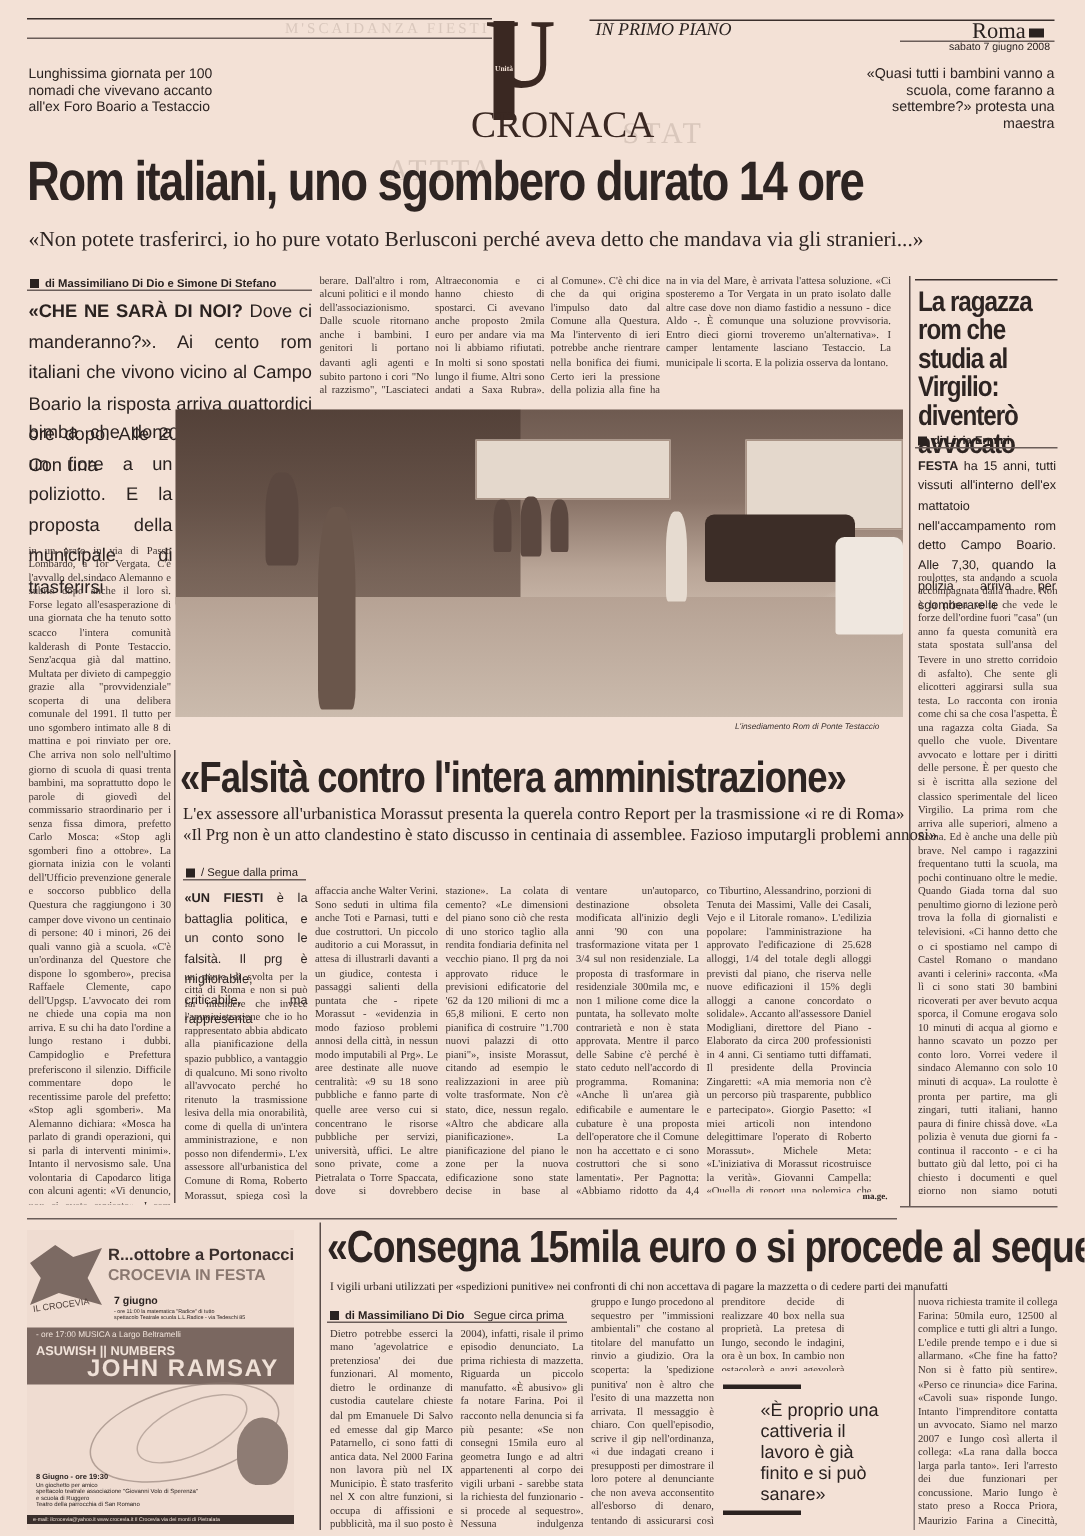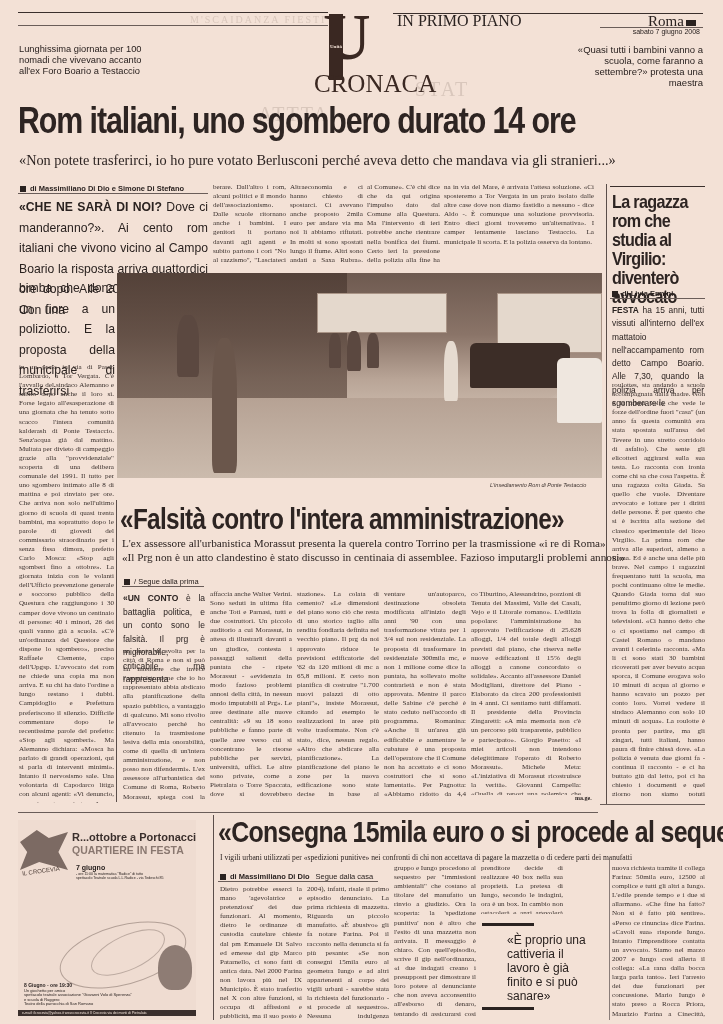--- a/index.html
+++ b/index.html
@@ -17,21 +17,21 @@
   
   .logo-u {
     position: absolute; left: 323px; top: 4px;
     font-family: "Liberation Serif", serif; font-weight: bold;
     font-size: 66px; line-height: 66px; color: #3a2822;
     letter-spacing: -4px;
   }
   .logo-u .tiny { position:absolute; left: 6px; top: 10px; font-size: 5px; background:#3a2822; color:#f3e1d6; padding:0 1px; letter-spacing:0; }
   .cronaca { position:absolute; left: 314px; top: 70px; font-size: 25px; color:#3a2822; letter-spacing: 0px; }
   .ghost { position:absolute; color:#d9c7bc; font-size: 20px; letter-spacing: 2px; }
-  .in-primo { position:absolute; left: 397px; top: 12px; font-size: 16px; color:#2a2220; }
+  .in-primo { position:absolute; left: 397px; top: 12px; font-size: 12px; color:#2a2220;font-style:italic; }
   .roma { position:absolute; left: 648px; top: 13px; font-size: 15px; color:#2a2220; }
   .roma b { display:inline-block; width:10px; height:6px; background:#2a2220; margin-left:2px; vertical-align: middle; }
   .date { position:absolute; right: 23px; top: 28px; font-family: "Liberation Sans", sans-serif; font-size: 7px; }
   .sidequote { position:absolute; font-family: "Liberation Sans", sans-serif; font-size: 9.5px; line-height: 11px; color:#2a2220; }
 
   .headline {
     position:absolute; left: 18px; top: 100px;
     font-family: "Liberation Sans", sans-serif; font-weight: bold;
     font-size: 37px; color:#2d2422; letter-spacing: -1.3px;
     transform: scaleX(0.82); transform-origin: left top; white-space: nowrap;
@@ -170,66 +170,71 @@
 </div>
 <div class="rule" style="left:610px; top:298px; width:95px; background:#6a5d59;"></div>
 <div class="lead" style="left:612px; top:304px; width:92px; font-size:8.4px; line-height:13.3px;">
   <b>FESTA</b><span> ha 15 anni, tutti vissuti all'interno dell'ex mattatoio nell'accampamento rom detto Campo Boario. Alle 7,30, quando la polizia arriva per sgomberare le</span>
 </div>
 <div class="body" style="left:612px; top:381px; width:93px; height:415px;">roulottes, sta andando a scuola accompagnata dalla madre. Non è la prima volta che vede le forze dell'ordine fuori "casa" (un anno fa questa comunità era stata spostata sull'ansa del Tevere in uno stretto corridoio di asfalto). Che sente gli elicotteri aggirarsi sulla sua testa. Lo racconta con ironia come chi sa che cosa l'aspetta. È una ragazza colta Giada. Sa quello che vuole. Diventare avvocato e lottare per i diritti delle persone. È per questo che si è iscritta alla sezione del classico sperimentale del liceo Virgilio. La prima rom che arriva alle superiori, almeno a Roma. Ed è anche una delle più brave. Nel campo i ragazzini frequentano tutti la scuola, ma pochi continuano oltre le medie. Quando Giada torna dal suo penultimo giorno di lezione però trova la folla di giornalisti e televisioni. «Ci hanno detto che o ci spostiamo nel campo di Castel Romano o mandano avanti i celerini» racconta. «Ma lì ci sono stati 30 bambini ricoverati per aver bevuto acqua sporca, il Comune erogava solo 10 minuti di acqua al giorno e hanno scavato un pozzo per conto loro. Vorrei vedere il sindaco Alemanno con solo 10 minuti di acqua». La roulotte è pronta per partire, ma gli zingari, tutti italiani, hanno paura di finire chissà dove. «La polizia è venuta due giorni fa - continua il racconto - e ci ha buttato giù dal letto, poi ci ha chiesto i documenti e quel giorno non siamo potuti nemmeno andare a scuola» la madre, incinta del terzo figlio interviene: «ci hanno detto: ci rivediamo tra qualche giorno». Soprattutto hanno paura che se verranno spostate da un quartiere in cui sono integrate possano diventare vittime di episodi di violenza come quelli del Pigneto. Quando andiamo via, promette che ci darà notizie via e-mail (già è anche un asso al computer) e ci ragguaglia sugli 8 e 9 presi a scuola nelle sue materie preferite: diritto, greco e latino.</div>
 <div class="rule" style="left:600px; top:804px; width:105px; background:#6a5d59;"></div>
 
 <div class="vrule" style="left:116px; top:500px; height:302px;"></div>
 <div class="h2" style="left:120px; top:503px; font-size:29px; letter-spacing:-0.8px; transform:scaleX(0.84);">«Falsità contro l'intera amministrazione»</div>
-<div class="deck" style="left:122px; top:536px;">L'ex assessore all'urbanistica Morassut presenta la querela contro Torrino per la trasmissione «i re di Roma»</div>
+<div class="deck" style="left:122px; top:536px;">L'ex assessore all'urbanistica Morassut presenta la querela contro Report per la trasmissione «i re di Roma»</div>
 <div class="deck" style="left:122px; top:550px;">«Il Prg non è un atto clandestino è stato discusso in centinaia di assemblee. Fazioso imputargli problemi annosi»</div>
 
 <div class="byline" style="left:124px; top:577px; font-weight:normal;">
   <span class="sq"></span><span>/ Segue dalla prima</span>
 </div>
 <div class="rule" style="left:122px; top:586px; width:82px; background:#6a5d59;"></div>
 <div class="lead" style="left:123px; top:592px; width:82px; font-size:8.5px; line-height:13.5px;">
-  <b>«UN CONTO</b><span> è la battaglia politica, e un conto sono le falsità. Il prg è migliorabile, criticabile, ma rappresenta</span>
+  <b>«UN FIESTI</b><span> è la battaglia politica, e un conto sono le falsità. Il prg è migliorabile, criticabile, ma rappresenta</span>
 </div>
 <div class="body" style="left:123px; top:647px; width:82px; height:153px;">un punto di svolta per la città di Roma e non si può far intendere che invece l'amministrazione che io ho rappresentato abbia abdicato alla pianificazione della spazio pubblico, a vantaggio di qualcuno. Mi sono rivolto all'avvocato perché ho ritenuto la trasmissione lesiva della mia onorabilità, come di quella di un'intera amministrazione, e non posso non difendermi». L'ex assessore all'urbanistica del Comune di Roma, Roberto Morassut, spiega così la querela presentata contro la trasmissione Report dedicata ai "re di Roma". «Ho presentato querela - spiega - perché vorrei che sul piano si facesse una discussione seria e non strumentale». Il punto è quello delle compensazioni e delle cubature concesse ai costruttori. «Per anni il prg è stato discusso in decine di assemblee pubbliche, non è un atto clandestino», insiste Morassut.</div>
 <div class="body" style="left:210px; top:590px; width:82px; height:210px;">affaccia anche Walter Verini. Sono seduti in ultima fila anche Toti e Parnasi, tutti e due costruttori. Un piccolo auditorio a cui Morassut, in attesa di illustrarli davanti a un giudice, contesta i passaggi salienti della puntata che - ripete Morassut - «evidenzia in modo fazioso problemi annosi della città, in nessun modo imputabili al Prg». Le aree destinate alle nuove centralità: «9 su 18 sono pubbliche e fanno parte di quelle aree verso cui si concentrano le risorse pubbliche per servizi, università, uffici. Le altre sono private, come a Pietralata o Torre Spaccata, dove si dovrebbero realizzare nuovi quartieri». Ma il prg secondo l'ex assessore difende «dal cemento» e «la città è già al limite». Sostiene Morassut: «Abbiamo ridotto le previsioni dei piani regolatori precedenti», mentre Report mostra una città in cui nuovi quartieri sorgono senza servizi. Morassut contesta quindi «quanto trasmesso in merito alla centralità Bufalotta».</div>
 <div class="body" style="left:297px; top:590px; width:82px; height:210px;">stazione». La colata di cemento? «Le dimensioni del piano sono ciò che resta di uno storico taglio alla rendita fondiaria definita nel vecchio piano. Il prg da noi approvato riduce le previsioni edificatorie del '62 da 120 milioni di mc a 65,8 milioni. E certo non pianifica di costruire "1.700 nuovi palazzi di otto piani"», insiste Morassut, citando ad esempio le realizzazioni in aree più volte trasformate. Non c'è stato, dice, nessun regalo. «Altro che abdicare alla pianificazione». La pianificazione del piano le zone per la nuova edificazione sono state decise in base al bilanciamento tra gli interessi pubblici e privati. Le pietre dello scandalo, ovvero i quartieri mostrati da Report, come il Torrino, Ponte di Nona, Grotta Perfetta e Giardini di Roma. «Sono tutti interventi decisi prima di Rutelli e Bufalotta: l'area era destinata a di-</div>
 <div class="body" style="left:384px; top:590px; width:82px; height:210px;">ventare un'autoparco, destinazione obsoleta modificata all'inizio degli anni '90 con una trasformazione vitata per 1 3/4 sul non residenziale. La proposta di trasformare in residenziale 300mila mc, e non 1 milione come dice la puntata, ha sollevato molte contrarietà e non è stata approvata. Mentre il parco delle Sabine c'è perché è stato ceduto nell'accordo di programma. Romanina: «Anche lì un'area già edificabile e aumentare le cubature è una proposta dell'operatore che il Comune non ha accettato e ci sono costruttori che si sono lamentati». Per Pagnotta: «Abbiamo ridotto da 4,4 milioni a 1,5 milioni di mc». I parchi: «Nella puntata si dice che il verde è stato monetizzato per regalare cubature. Nulla di più falso: il nuovo piano regolatore ha restituito alla città il parco di Aguzzano, Mistica, Pratone delle Valli, Caffarella, Parco archeologi-</div>
 <div class="body" style="left:471px; top:590px; width:110px; height:205px;">co Tiburtino, Alessandrino, porzioni di Tenuta dei Massimi, Valle dei Casali, Vejo e il Litorale romano». L'edilizia popolare: l'amministrazione ha approvato l'edificazione di 25.628 alloggi, 1/4 del totale degli alloggi previsti dal piano, che riserva nelle nuove edificazioni il 15% degli alloggi a canone concordato o solidale». Accanto all'assessore Daniel Modigliani, direttore del Piano - Elaborato da circa 200 professionisti in 4 anni. Ci sentiamo tutti diffamati. Il presidente della Provincia Zingaretti: «A mia memoria non c'è un percorso più trasparente, pubblico e partecipato». Giorgio Pasetto: «I miei articoli non intendono delegittimare l'operato di Roberto Morassut». Michele Meta: «L'iniziativa di Morassut ricostruisce la verità». Giovanni Campella: «Quella di report una polemica che rischia solo di favorire interessi speculativi».</div>
 <div class="abs" style="left:575px; top:795px; font-size:6px; font-weight:bold;">ma.ge.</div>
 
 <div class="rule" style="left:18px; top:812px; width:580px; background:#6a5d59;"></div>
 
 <div class="ad">
   <div class="logo"></div>
   <div class="logo-txt">IL CROCEVIA</div>
   <div class="t1">R...ottobre a Portonaccio</div>
-  <div class="t2">QUARTIERE IN FESTA</div>
+  <div class="t2">CROCEVIA IN FESTA</div>
   <div class="t3">7 giugno</div>
   <div class="t4" style="white-space:pre;">- ore 11:00 la matematica "Radice" di tutto
 spettacolo Teatrale scuola L.L.Radice - via Tedeschi 85</div>
+  <div class="band">
+    <div class="m1">- ore 17:00 MUSICA a Largo Beltramelli</div>
+    <div class="m2">ASUWISH || NUMBERS</div>
+    <div class="m3">JOHN RAMSAY</div>
+  </div>
   <div class="swirl"></div>
   <div class="swirl2"></div>
   <div class="head"></div>
   <div class="t5">
     <b>8 Giugno - ore 19:30</b><br>
     <span style="white-space:pre;">Un giochetto per amico
 spettacolo teatrale associazione "Giovanni Volo di Sperenza"
 e scuola di Ruggero
 Teatro della parrocchia di San Romano</span>
   </div>
   <div class="foot">e-mail: ilcrocevia@yahoo.it  www.crocevia.it  Il Crocevia via dei monti di Pietralata</div>
 </div>
 
 <div class="vrule" style="left:213px; top:815px; height:205px;"></div>
 <div class="h2" style="left:218px; top:815px; font-size:30px; letter-spacing:-0.8px; transform:scaleX(0.83);">«Consegna 15mila euro o si procede al sequestro»</div>
 <div class="deck-small" style="left:220px; top:853px;">I vigili urbani utilizzati per «spedizioni punitive» nei confronti di chi non accettava di pagare la mazzetta o di cedere parti dei manufatti</div>
 
 <div class="byline" style="left:220px; top:872px;">
-  <span class="sq"></span><span>di Massimiliano Di Dio</span><span class="norm">Segue dalla casa</span>
+  <span class="sq"></span><span>di Massimiliano Di Dio</span><span class="norm">Segue circa prima</span>
 </div>
 <div class="rule" style="left:218px; top:881px; width:160px; background:#6a5d59;"></div>
 
 <div class="body" style="left:220px; top:885px; width:82px; height:135px;">Dietro potrebbe esserci la mano 'agevolatrice e pretenziosa' dei due funzionari. Al momento, dietro le ordinanze di custodia cautelare chieste dal pm Emanuele Di Salvo ed emesse dal gip Marco Patarnello, ci sono fatti di antica data. Nel 2000 Farina non lavora più nel IX Municipio. È stato trasferito nel X con altre funzioni, si occupa di affissioni e pubblicità, ma il suo posto è stato occupato da Iungo. Ma Farina, si legge nell'ordinanza, «continuava ad assumere vari incarichi tecnici per conto dell'imprenditore». A quattro anni dopo(nel</div>
 <div class="body" style="left:307px; top:885px; width:82px; height:135px;">2004), infatti, risale il primo episodio denunciato. La prima richiesta di mazzetta. Riguarda un piccolo manufatto. «È abusivo» gli fa notare Farina. Poi il racconto nella denuncia si fa più pesante: «Se non consegni 15mila euro al geometra Iungo e ad altri appartenenti al corpo dei vigili urbani - sarebbe stata la richiesta del funzionario - si procede al sequestro». Nessuna indulgenza insomma. Eppure l'imprenditore gli fa notare: «È proprio una cattiveria, il lavoro è già finito e può essere sanato». Il giorno dopo una squadra della municipale del IX</div>
 <div class="body" style="left:394px; top:864px; width:82px; height:156px;">gruppo e Iungo procedono al sequestro per "immissioni ambientali" che costano al titolare del manufatto un rinvio a giudizio. Ora la scoperta: la 'spedizione punitiva' non è altro che l'esito di una mazzetta non arrivata. Il messaggio è chiaro. Con quell'episodio, scrive il gip nell'ordinanza, «i due indagati creano i presupposti per dimostrare il loro potere al denunciante che non aveva acconsentito all'esborso di denaro, tentando di assicurarsi così un più favorevole esito per le richieste di tangenti in futuro». E il futuro si materializza poco dopo. Nel 2007, quando l'im-</div>
 <div class="body" style="left:481px; top:864px; width:82px; height:50px;">prenditore decide di realizzare 40 box nella sua proprietà. La pretesa di Iungo, secondo le indagini, ora è un box. In cambio non ostacolerà e anzi agevolerà la procedura amministrativa. Immediato il rifiuto dell'imprenditore, cui segue prima un sorriso del funzionario e poi la</div>
 <div class="pullbar" style="left:482px; top:923px; width:52px;"></div>
 <div class="pullquote" style="left:482px; top:933px; width:80px; line-height:14px;">«È proprio una cattiveria il lavoro è già finito e si può sanare»</div>
 <div class="pullbar" style="left:482px; top:1007px; width:52px;"></div>

